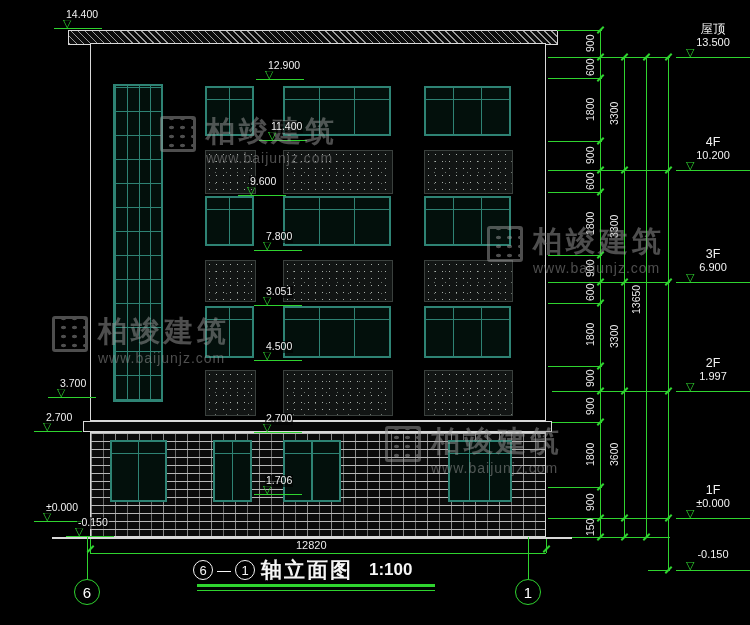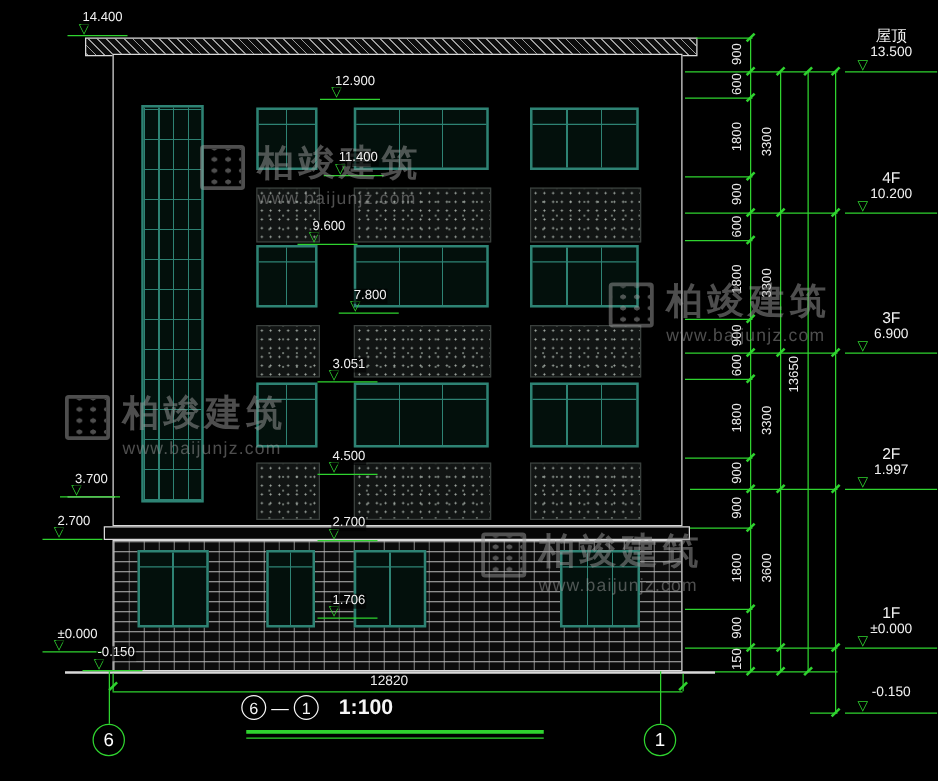--- a/index.html
+++ b/index.html
@@ -157,31 +157,31 @@
     <div class="emk" style="left:263px;top:121px;">
         <span class="t">11.400</span>
         <span class="tri">▽</span>
         <i class="l"></i>
       </div>
     <div class="emk" style="left:242px;top:176px;">
         <span class="t">9.600</span>
         <span class="tri">▽</span>
         <i class="l"></i>
       </div>
-    <div class="emk" style="left:258px;top:231px;margin-left:17px;">
+    <div class="emk" style="left:258px;top:231px;">
         <span class="t">7.800</span>
         <span class="tri">▽</span>
         <i class="l"></i>
       </div>
     <div class="emk" style="left:258px;top:286px;">
         <span class="t">3.051</span>
         <span class="tri">▽</span>
         <i class="l"></i>
       </div>
-    <div class="emk" style="left:258px;top:360px;">
+    <div class="emk" style="left:258px;top:341px;">
         <span class="t">4.500</span>
         <span class="tri">▽</span>
         <i class="l"></i>
       </div>
     <div class="emk" style="left:258px;top:413px;">
         <span class="t">2.700</span>
         <span class="tri">▽</span>
         <i class="l"></i>
       </div>
     <div class="emk" style="left:258px;top:475px;">
@@ -320,20 +320,21 @@
 
   <div class="vl" style="left:87px;top:537px;height:42px;"></div>
   <div class="vl" style="left:528px;top:537px;height:42px;"></div>
   <div class="bub" style="left:74px;top:579px;">6</div>
   <div class="bub" style="left:515px;top:579px;">1</div>
 
   <div class="titlebox">
     <span class="tcirc">6</span>
     <span class="tdash">—</span>
     <span class="tcirc">1</span>
+    <span class="tname">轴立面图</span>
     <span class="tscale">1:100</span>
   </div>
   <div class="abs" style="left:197px;top:584px;width:238px;height:3px;background:var(--grn);"></div>
   <div class="abs" style="left:197px;top:590px;width:238px;height:1px;background:var(--grn);"></div>
 
   <div class="wm" style="left:160px;top:116px;">
     <div class="logo"></div>
     <div>
         <div class="nm">柏竣建筑</div>
         <div class="url">www.baijunjz.com</div>

